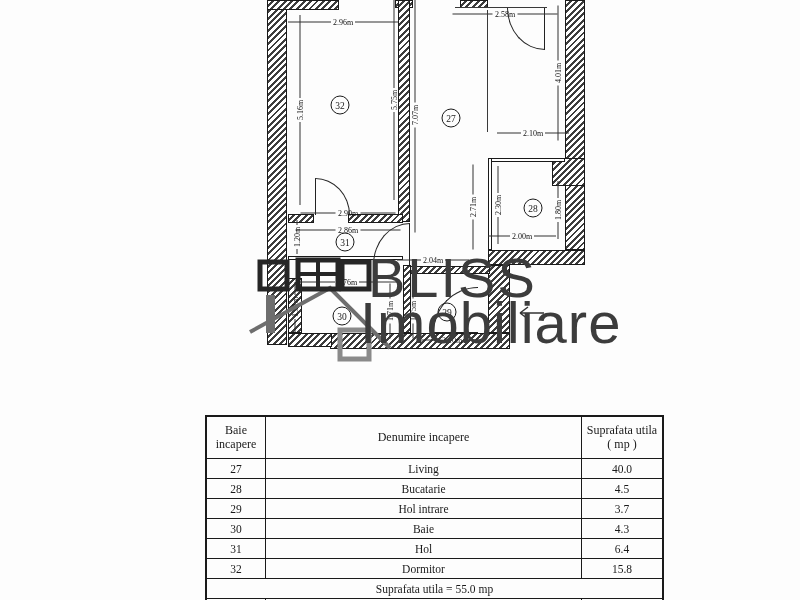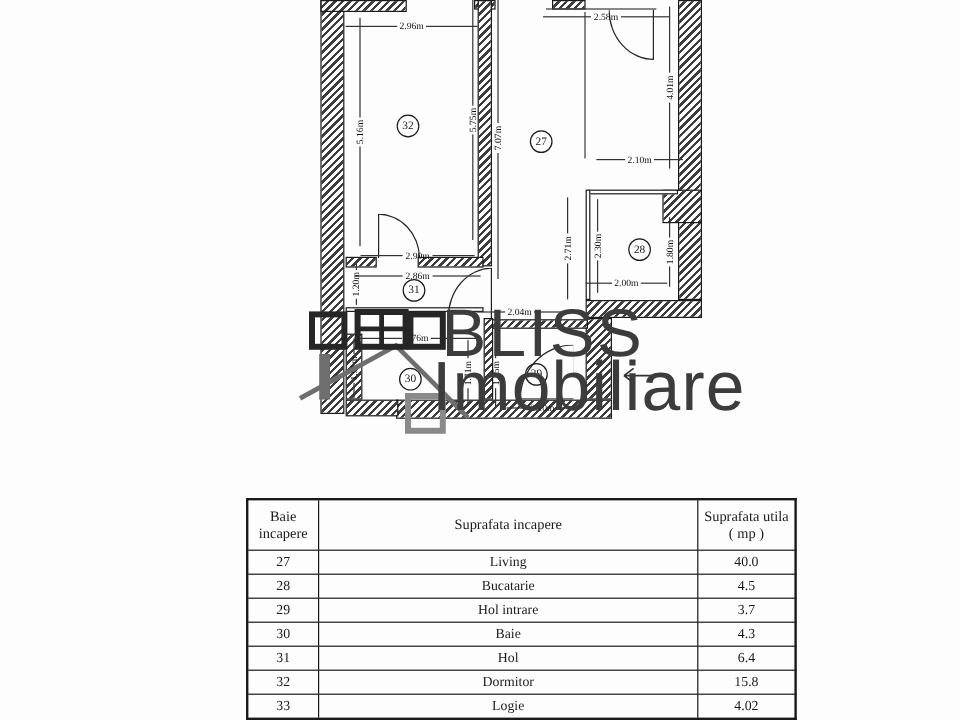--- a/index.html
+++ b/index.html
@@ -134,21 +134,21 @@
 <div id="wm1" class="wm">BLISS</div>
 <div id="wm2" class="wm">Imobiliare</div>
 
 <table id="areas">
   <thead>
     <tr>
       <th class="c1">
         <span class="stack">Baie</span>
         <span class="stack">incapere</span>
       </th>
-      <th class="c2">Suprafata incapere</th>
+      <th class="c2">Denumire incapere</th>
       <th class="c3">
         <span class="stack">Suprafata utila</span>
         <span class="stack">( mp )</span>
       </th>
     </tr>
   </thead>
   <tbody>
     <tr>
       <td>27</td>
       <td>Living</td>
@@ -173,18 +173,21 @@
       <td>31</td>
       <td>Hol</td>
       <td>6.4</td>
     </tr>
     <tr>
       <td>32</td>
       <td>Dormitor</td>
       <td>15.8</td>
     </tr>
     <tr>
+      <td colspan="3">Suprafata utila = 55.0 mp</td>
+    </tr>
+    <tr>
       <td>33</td>
       <td>Logie</td>
       <td>4.02</td>
     </tr>
   </tbody>
 </table>
 
 </body></html>

